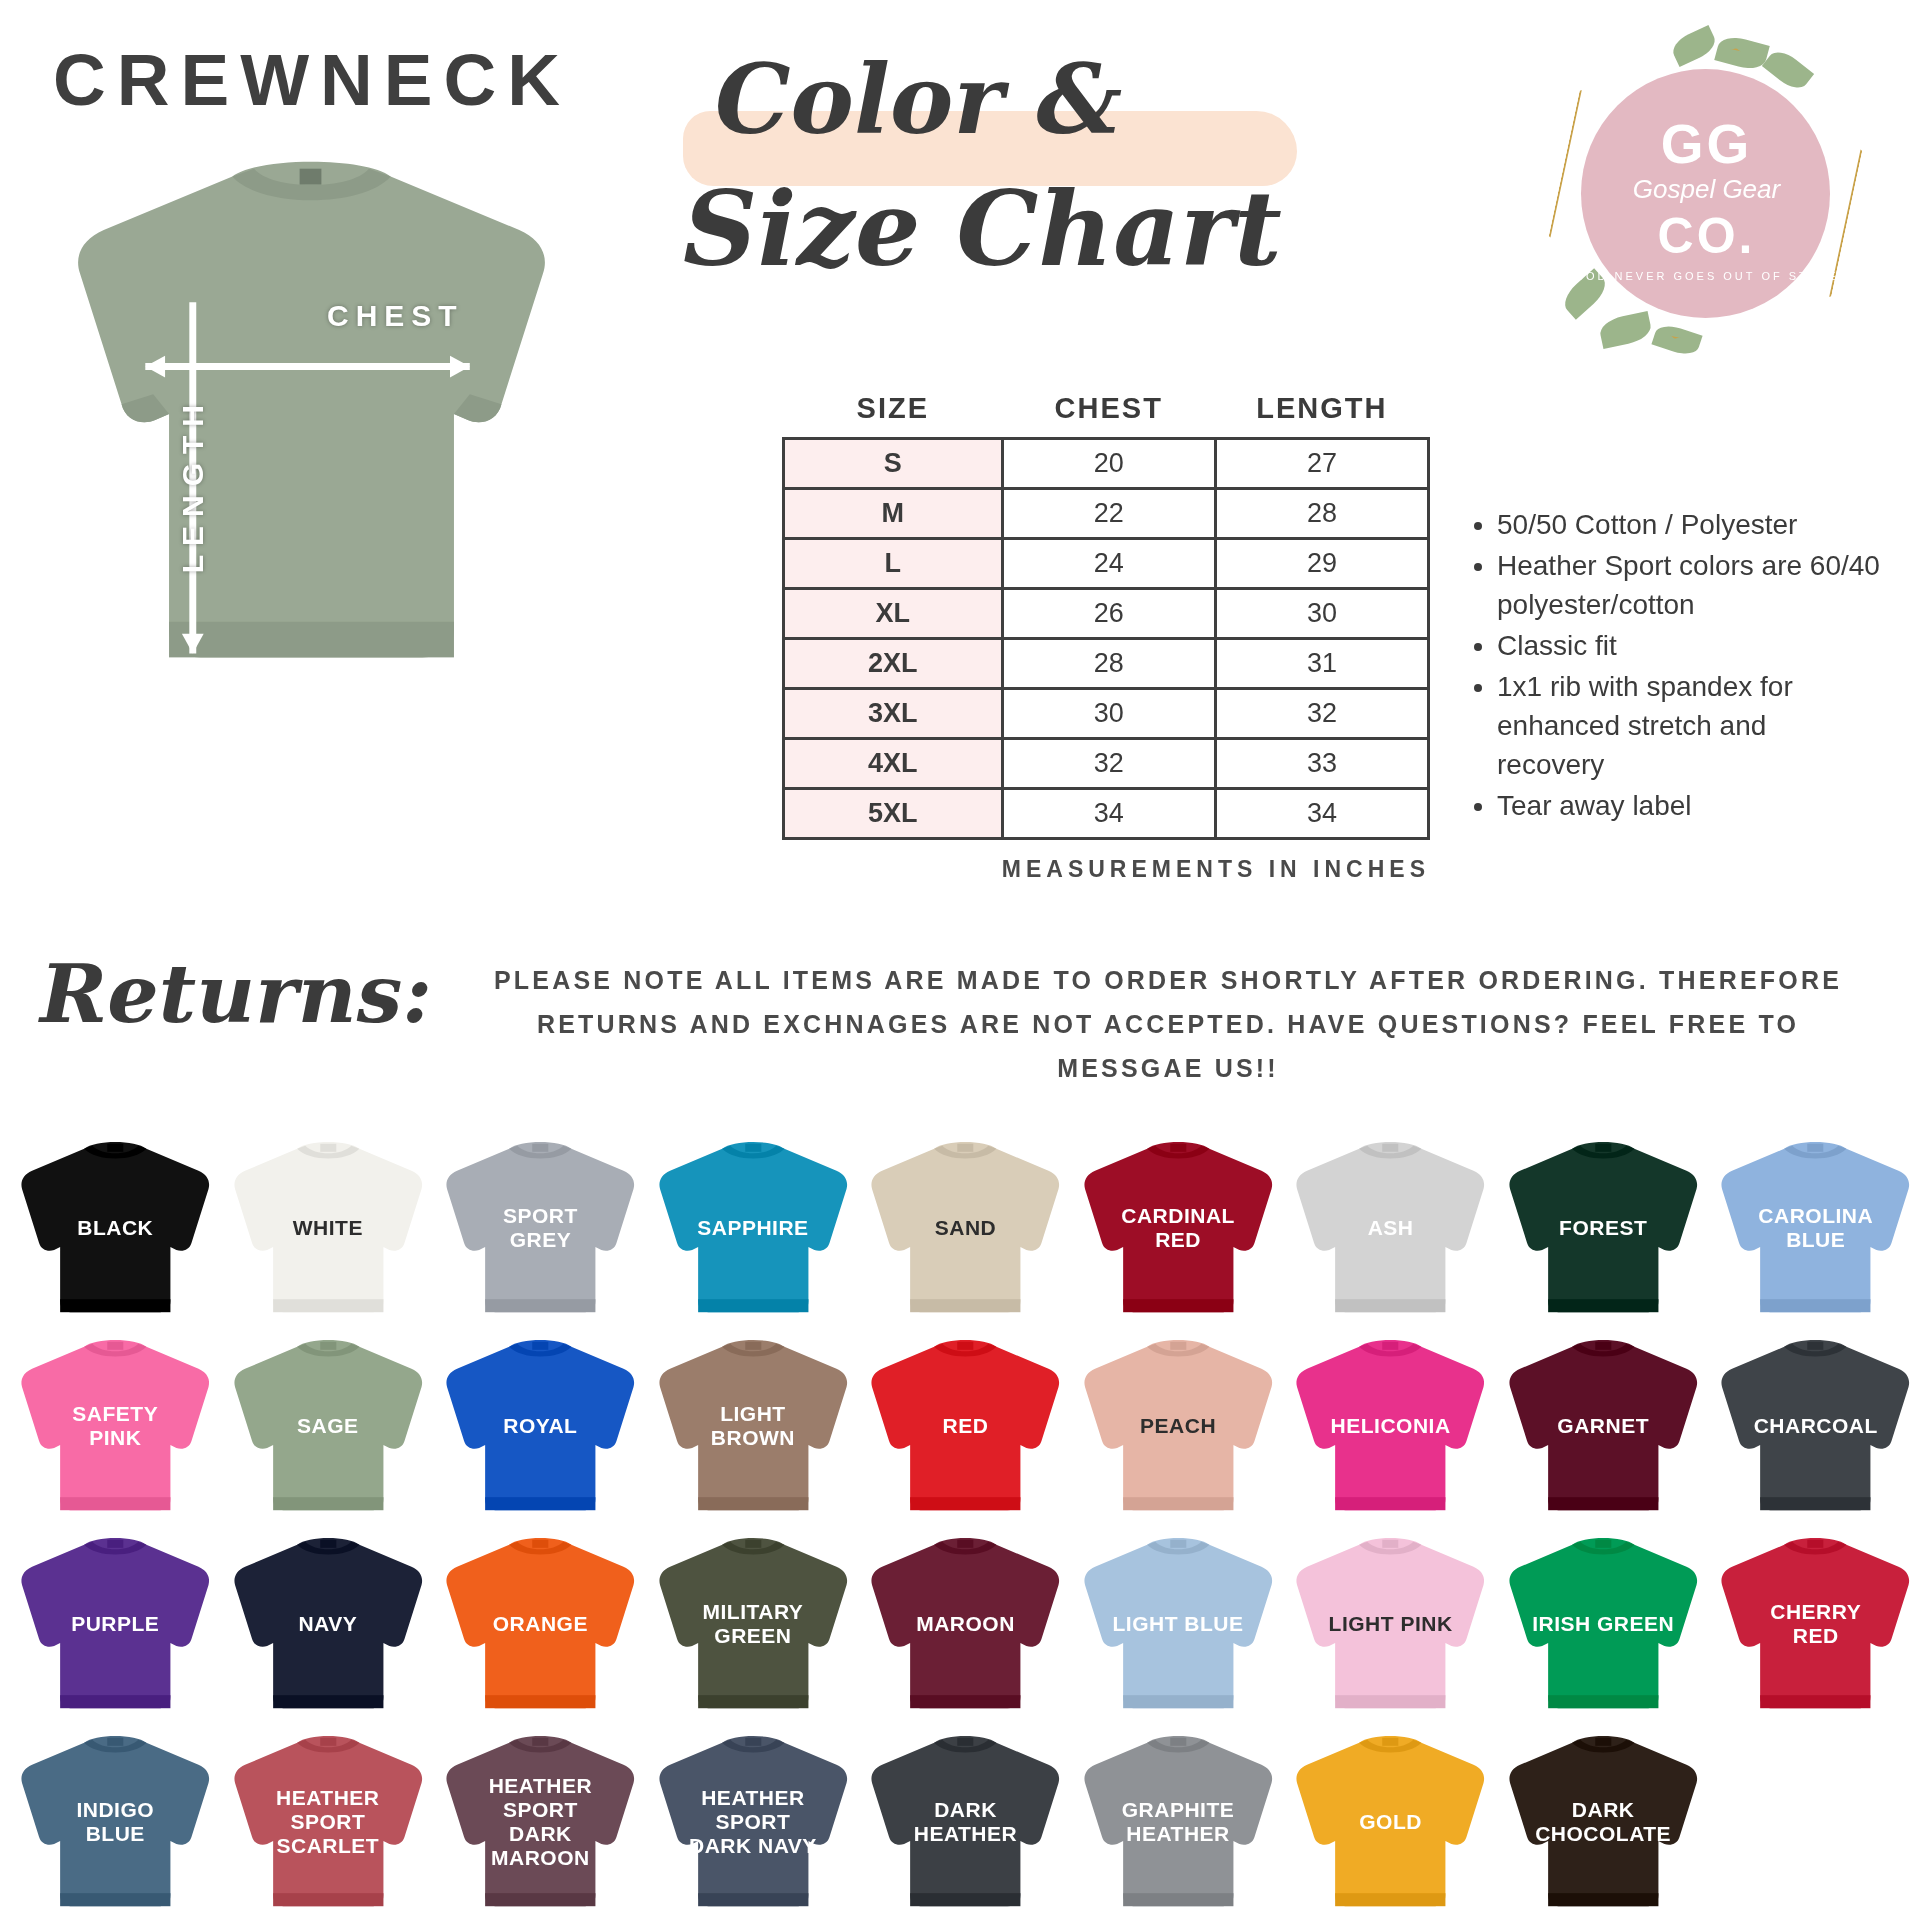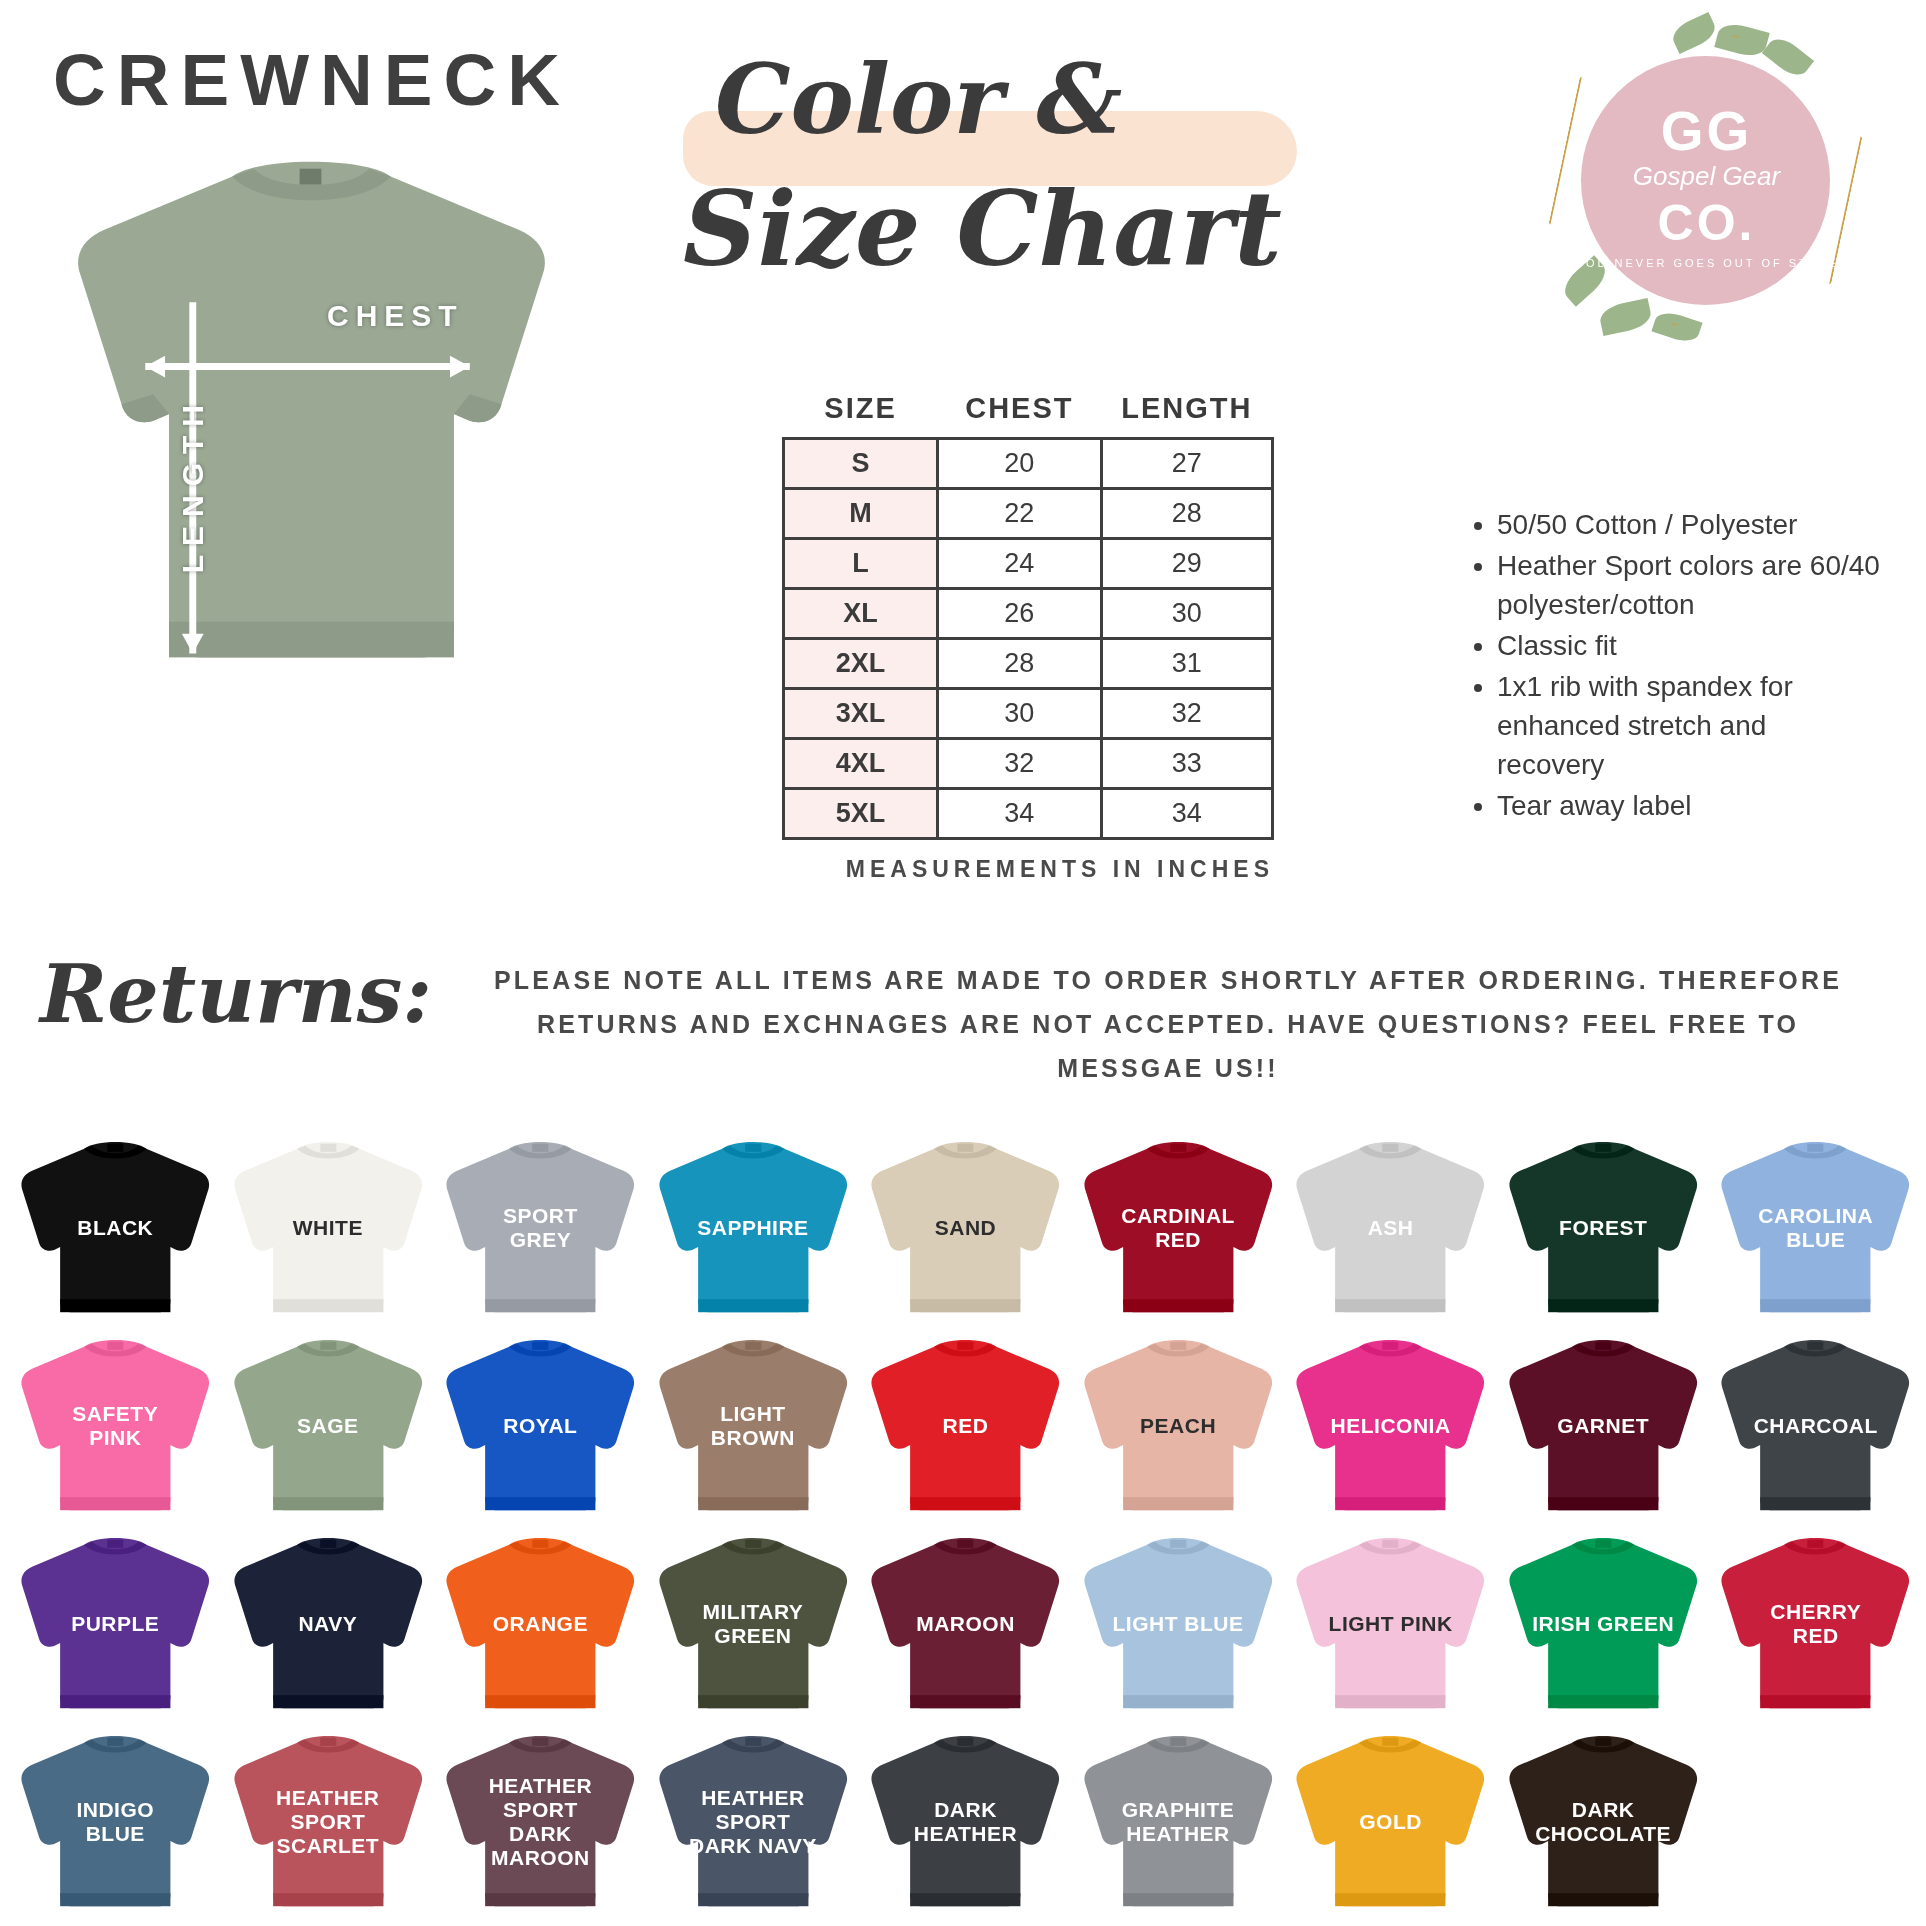--- a/index.html
+++ b/index.html
@@ -73,21 +73,21 @@
     color: #3b3b3b;
     white-space: nowrap;
   }
   .script-line1 { left: 715px; top: 44px; font-size: 95px; }
   .script-line2 { left: 683px; top: 168px; font-size: 103px; }
 
   
   .logo {
     position: absolute;
     right: 57px;
-    top: 20px;
+    top: 33px;
     width: 327px;
     height: 327px;
   }
   .logo-circle {
     position: absolute;
     left: 38px; top: 36px;
     width: 249px; height: 249px;
     border-radius: 50%;
     background: #e3b9c2;
   }
@@ -113,21 +113,21 @@
     position: absolute;
     background: #9cb58b;
     border-radius: 50% 0 50% 0;
   }
 
   
   .size-table-wrap {
     position: absolute;
     left: 782px;
     top: 386px;
-    width: 492px;
+    width: 648px;
   }
   table.size-table {
     border-collapse: collapse;
     width: 100%;
     font-size: 27px;
   }
   table.size-table th {
     font-size: 29px;
     font-weight: bold;
     letter-spacing: 2px;

